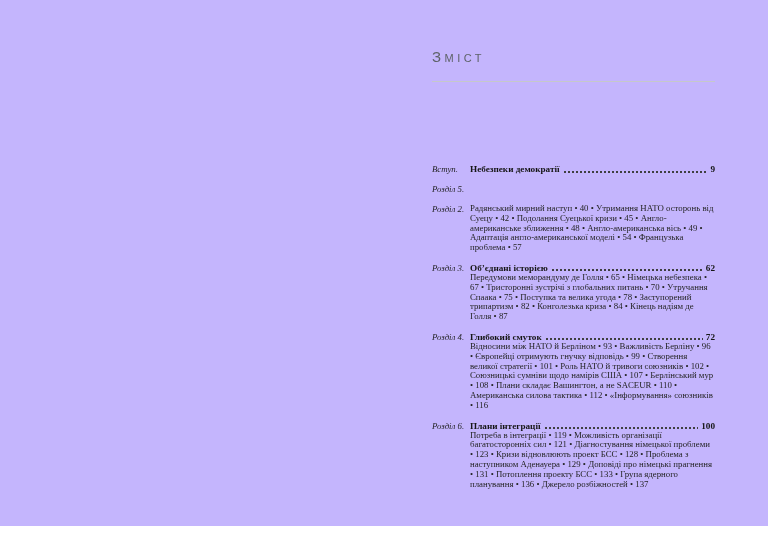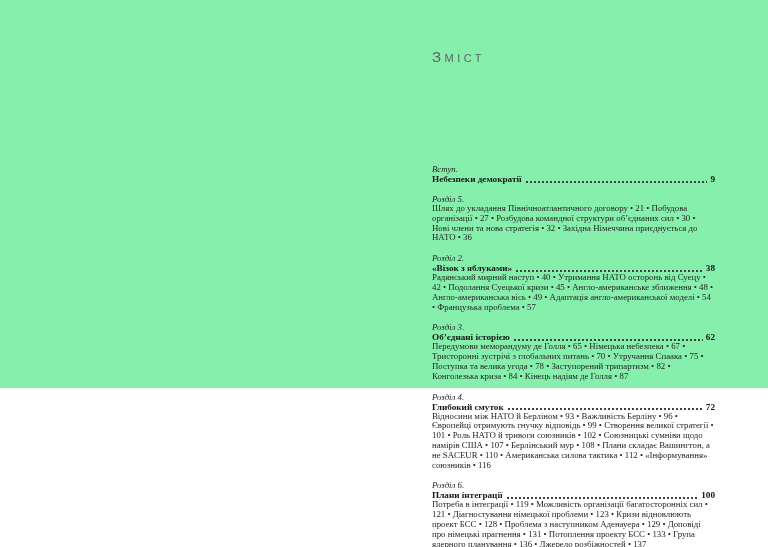--- a/index.html
+++ b/index.html
@@ -6,22 +6,22 @@
     margin: 0;
     padding: 0;
     background: #ffffff;
     width: 768px;
     height: 547px;
     overflow: hidden;
   }
   .book-page {
     position: relative;
     width: 768px;
-    height: 388px;
-    background: #86efac;
+    height: 526px;
+    background: #c4b5fd;
     font-family: "Liberation Serif", serif;
     color: #1f1f1f;
   }
   .toc-wrap {
     position: absolute;
     left: 432px;
     top: 47px;
     width: 283px;
   }
   .toc-title {
@@ -38,21 +38,20 @@
     border-top: 1px solid #c6c8ca;
     margin: 14px 0 0 0;
     height: 0;
   }
   .toc-list {
     margin-top: 82px;
   }
   .toc-entry {
     display: flex;
     margin-bottom: 10px;
-    flex-direction: column;
   }
   .toc-entry-label {
     flex: none;
     width: 38px;
     font-style: italic;
     font-size: 8.8px;
     line-height: 10px;
     color: #1f1f1f;
   }
   .toc-entry-main {
@@ -105,32 +104,26 @@
             <span class="toc-dots"></span>
             <span class="toc-page-num">9</span>
           </div>
 
         </div>
       </div>
 
       <div class="toc-entry">
         <span class="toc-entry-label">Розділ 5.</span>
         <div class="toc-entry-main">
-          <div class="toc-body">Шлях до укладання Північноатлантичного договору • 21 • Побудова організації • 27 • Розбудова командної структури об’єднаних сил • 30 • Нові члени та нова стратегія • 32 • Західна Німеччина приєднується до НАТО • 36</div>
         </div>
       </div>
 
       <div class="toc-entry">
         <span class="toc-entry-label">Розділ 2.</span>
         <div class="toc-entry-main">
-          <div class="toc-headrow">
-            <span class="toc-heading">«Візок з яблуками»</span>
-            <span class="toc-dots"></span>
-            <span class="toc-page-num">38</span>
-          </div>
           <div class="toc-body">Радянський мирний наступ • 40 • Утримання НАТО осторонь від Суецу • 42 • Подолання Суецької кризи • 45 • Англо-американське зближення • 48 • Англо-американська вісь • 49 • Адаптація англо-американської моделі • 54 • Французька проблема • 57</div>
         </div>
       </div>
 
       <div class="toc-entry">
         <span class="toc-entry-label">Розділ 3.</span>
         <div class="toc-entry-main">
           <div class="toc-headrow">
             <span class="toc-heading">Об’єднані історією</span>
             <span class="toc-dots"></span>

